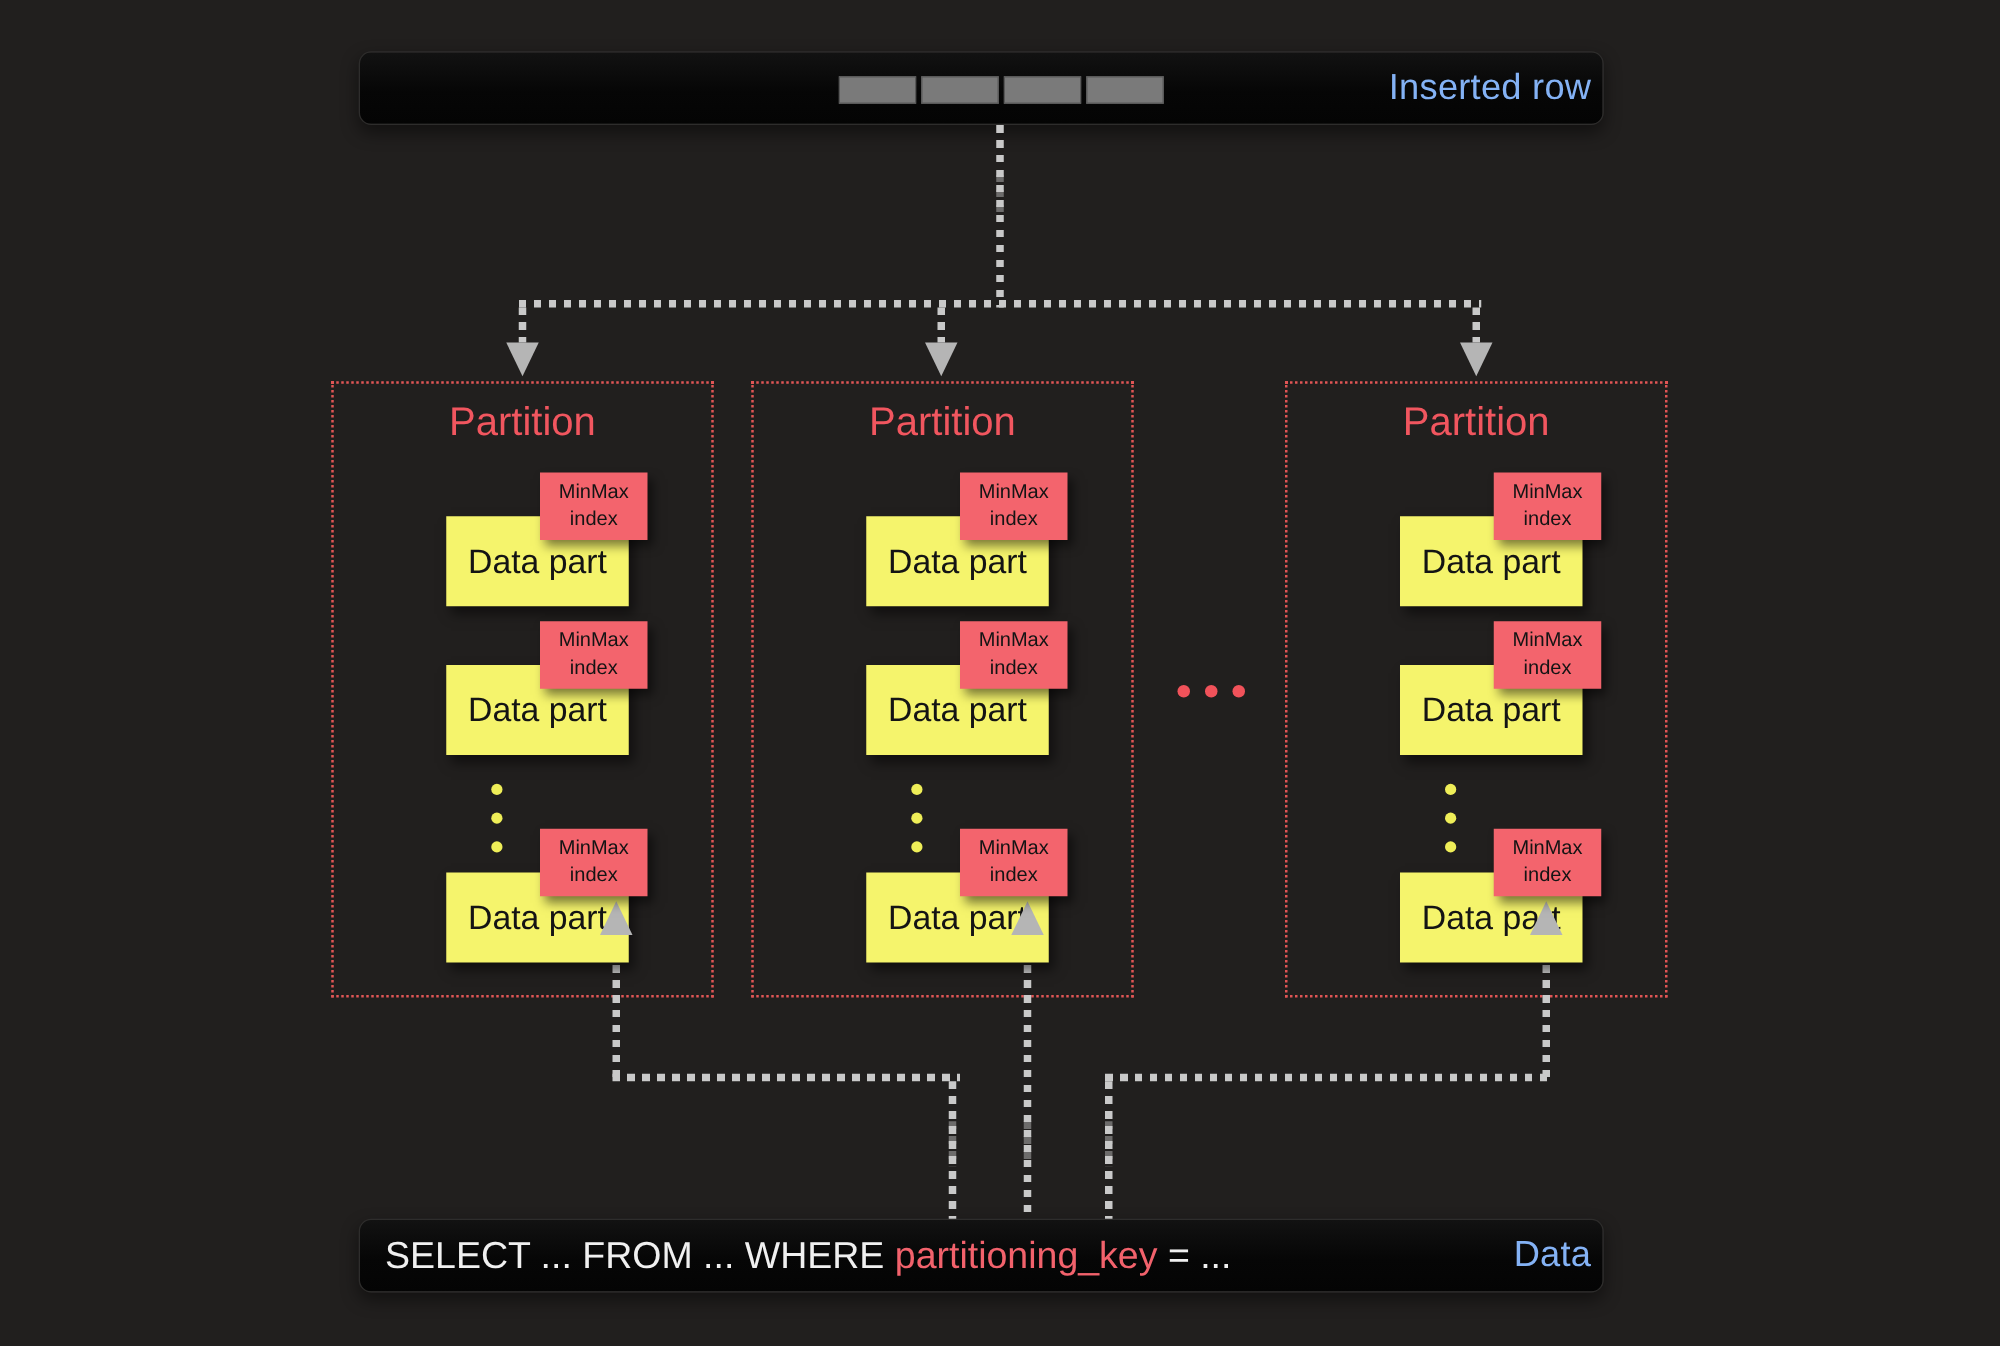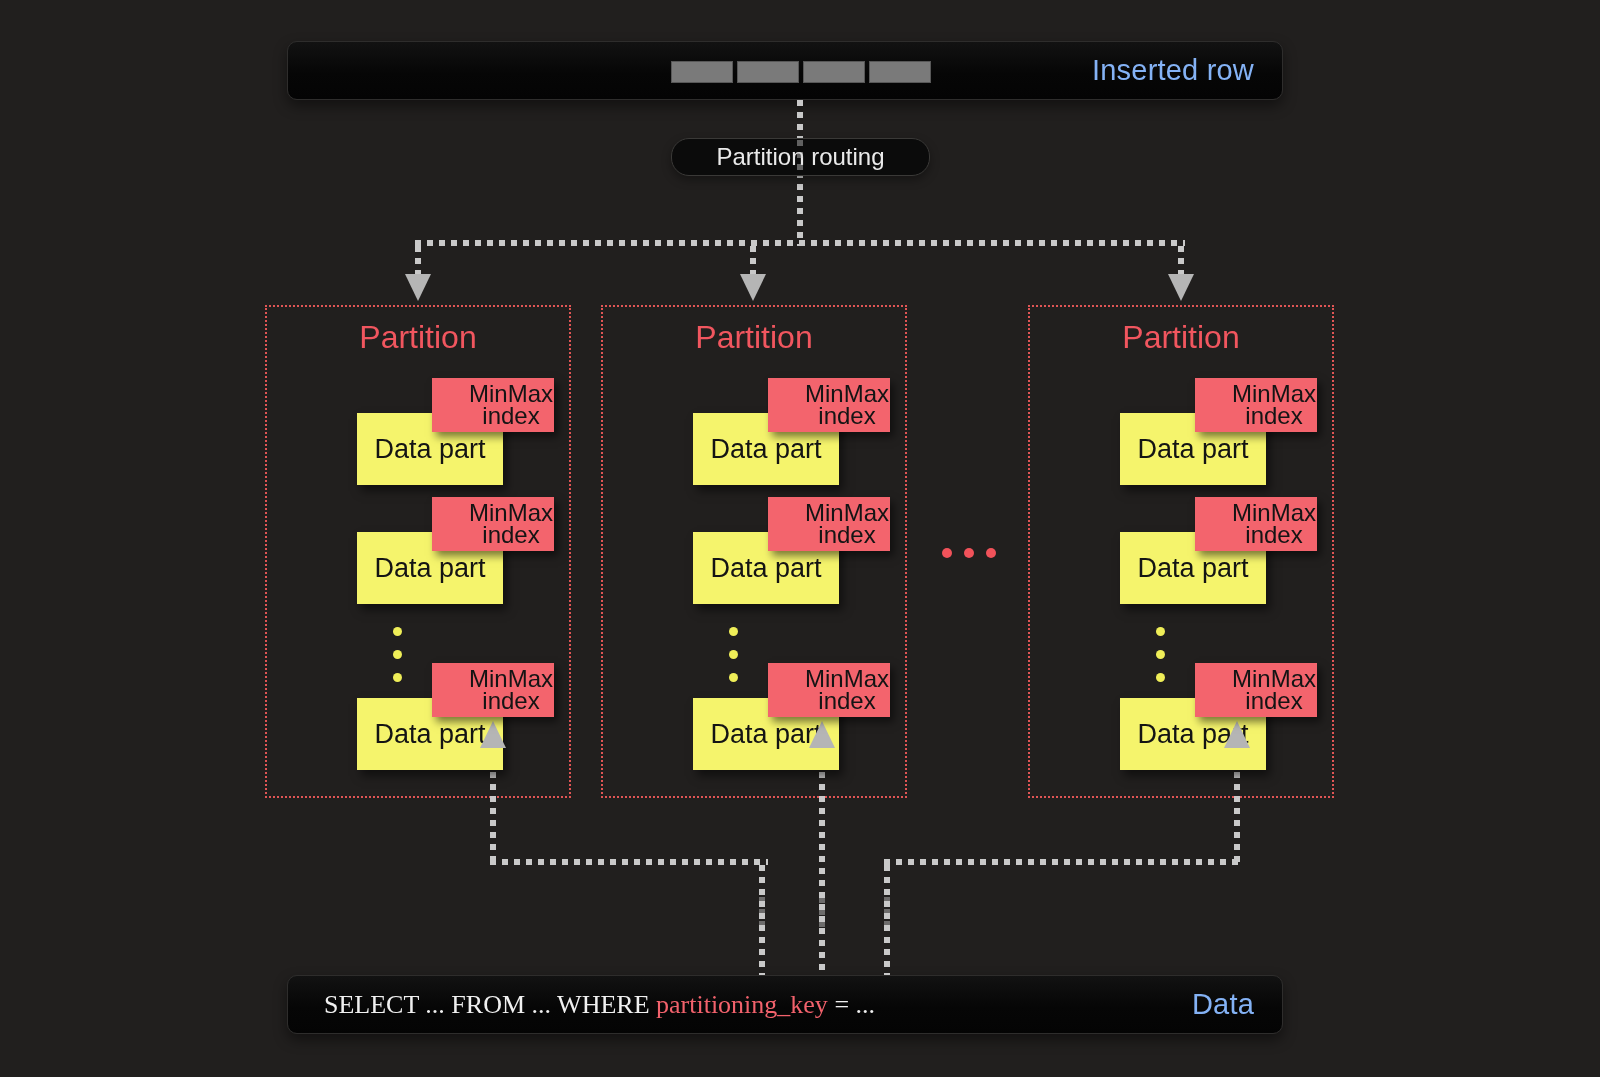--- a/index.html
+++ b/index.html
@@ -13,29 +13,29 @@
   .bar{
     position:absolute;left:287px;width:996px;height:59px;
     background:linear-gradient(180deg,#121212 0%,#060606 55%,#040404 100%);
     border:1px solid #2e2d2c;border-radius:10px;
     box-shadow:0 6px 14px rgba(0,0,0,.45);
     display:flex;align-items:center;box-sizing:border-box;
   }
   .top-bar{top:41px;}
   .query-bar{top:975px;}
   .blue-label{
-    margin-left:auto;padding-right:28px;color:#84b2f5;font-size:29px;
+    margin-left:auto;padding-right:9px;color:#84b2f5;font-size:29px;
     letter-spacing:.2px;white-space:pre;
   }
   .cells{position:absolute;left:383px;top:19px;display:flex;gap:4px;}
   .cell{width:62px;height:22px;background:#7a7a7a;box-shadow:inset 0 0 0 1px #585858;}
 
   .query-text{
-    font-family:Liberation Serif, serif;font-size:26px;
-    padding-left:36px;color:#f0f0f0;white-space:pre;
+    font-family:Liberation Sans, sans-serif;font-size:30px;
+    padding-left:20px;color:#f0f0f0;white-space:pre;
   }
   .query-key{color:#f2626c;}
 
   
   .tag{
     position:absolute;height:38px;width:259px;
     background:#0b0b0b;border:1px solid #3a3937;border-radius:18px;
     color:#eaeaea;font-size:24px;display:flex;align-items:center;justify-content:center;
     z-index:5;box-shadow:0 4px 10px rgba(0,0,0,.35);box-sizing:border-box;white-space:pre;
   }
@@ -60,23 +60,23 @@
     position:absolute;top:305px;width:306px;height:493px;
     border:2px dotted #e05555;box-sizing:border-box;
   }
   .p1{left:265px;} .p2{left:601px;} .p3{left:1028px;}
   .p-title{
     position:absolute;top:12px;left:0;right:0;text-align:center;
     color:#f1565f;font-size:32px;
   }
   .minmax{
     position:absolute;left:165px;width:86px;height:54px;background:#f3646d;
-    color:#141414;font-size:24px;line-height:22px;text-align:center;
+    color:#141414;font-size:16px;line-height:22px;text-align:center;
     display:flex;align-items:center;justify-content:center;
-    box-shadow:4px 5px 8px rgba(0,0,0,.5);z-index:3;padding-left:36px;
+    box-shadow:4px 5px 8px rgba(0,0,0,.5);z-index:3;
   }
   .datapart{
     position:absolute;left:54px;width:146px;height:72px;background:#f5f46c;
     color:#141414;font-size:27px;display:flex;align-items:center;justify-content:center;
     box-shadow:4px 6px 9px rgba(0,0,0,.5);z-index:2;white-space:pre;margin-left:36px;
   }
   .mm1{top:71px;} .dp1{top:106px;}
   .mm2{top:190px;} .dp2{top:225px;}
   .mm3{top:356px;} .dp3{top:391px;}
 
@@ -96,21 +96,20 @@
       <div class="cell"></div>
       <div class="cell"></div>
       <div class="cell"></div>
       <div class="cell"></div>
     </div>
     <span class="blue-label">Inserted row</span>
   </div>
 
   <div class="vline" style="left:797px;top:100px;height:146px;"></div>
   <div class="vline dim" style="left:797px;top:140px;height:34px;"></div>
-  <div class="tag routing-tag">Partition routing</div>
   <div class="hline" style="left:415px;top:240px;width:770px;"></div>
   <div class="vline" style="left:415px;top:246px;height:28px;"></div>
   <div class="vline" style="left:750px;top:246px;height:28px;"></div>
   <div class="vline" style="left:1178px;top:246px;height:28px;"></div>
   <div class="arrow-down" style="left:405px;top:274px;"></div>
   <div class="arrow-down" style="left:740px;top:274px;"></div>
   <div class="arrow-down" style="left:1168px;top:274px;"></div>
 
   <div class="partition p1">
     <div class="p-title">Partition</div>

